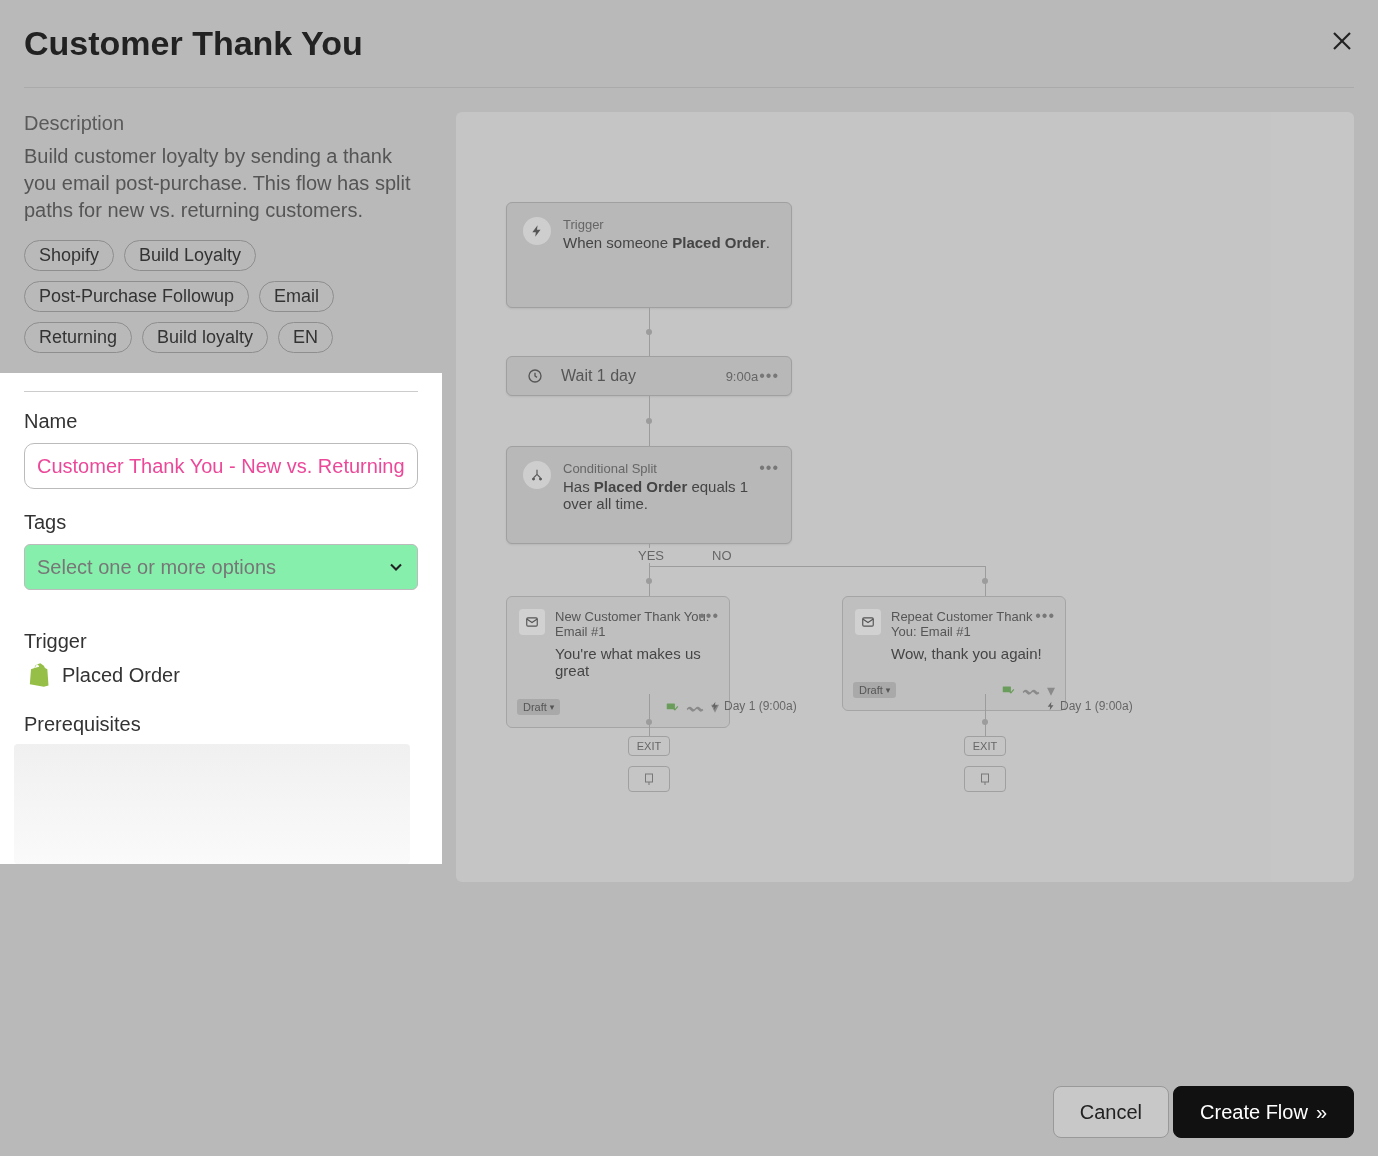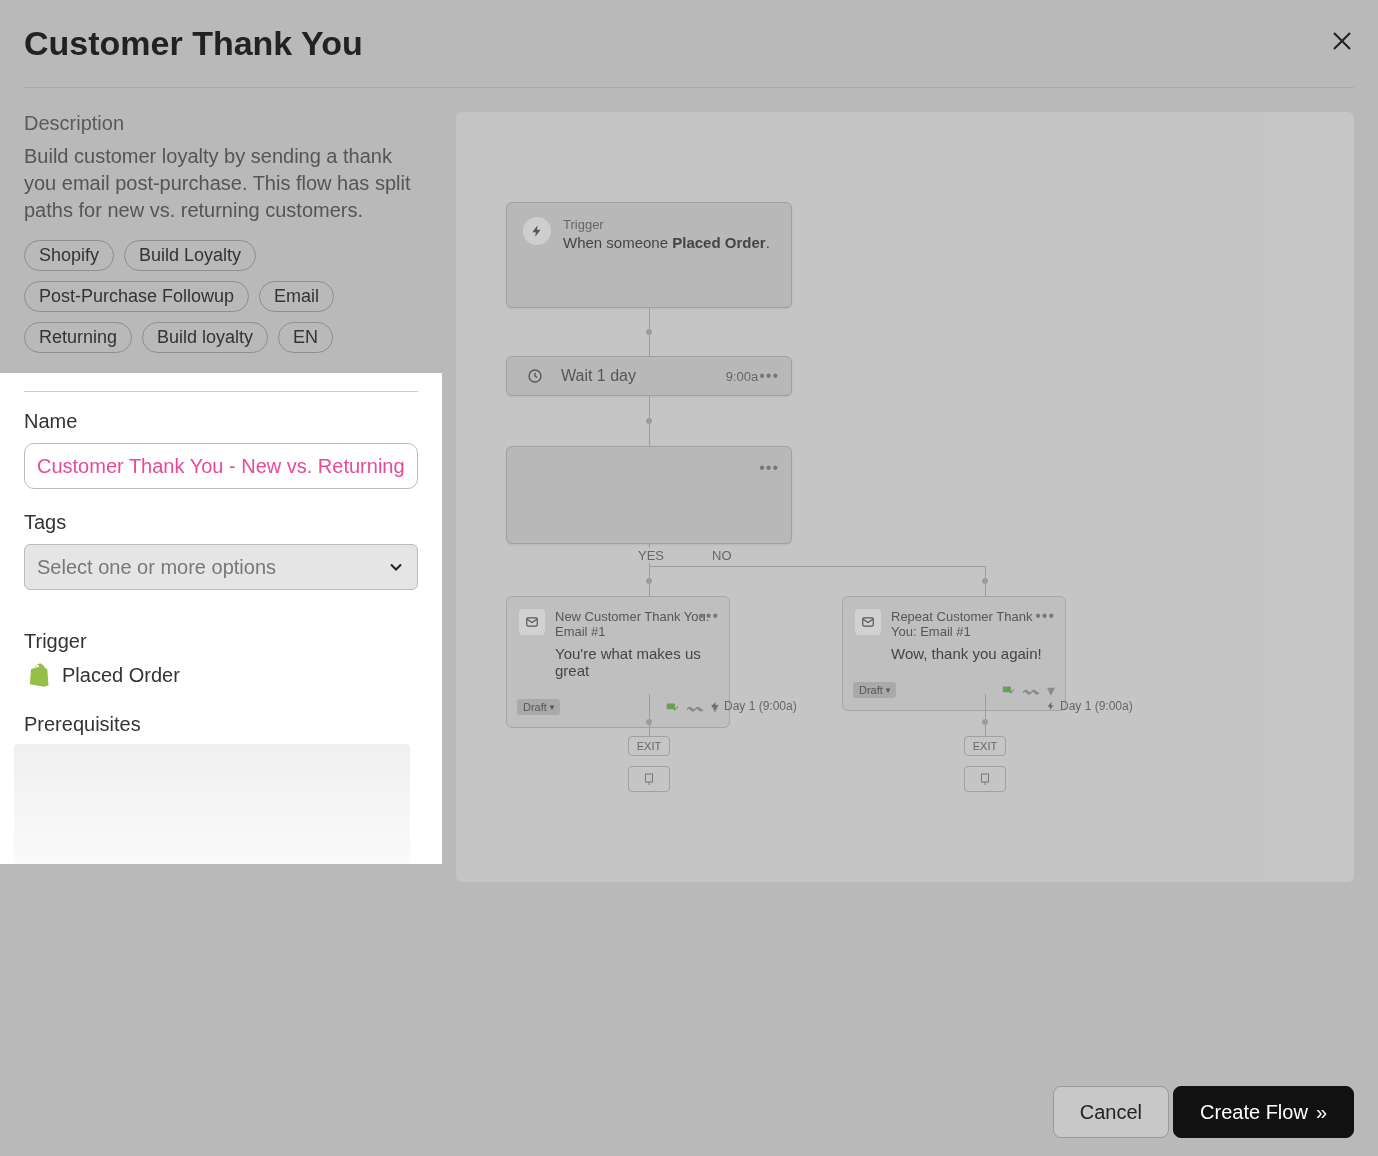--- a/index.html
+++ b/index.html
@@ -108,21 +108,21 @@
   .select-input {
     width: 100%;
     height: 46px;
     border: 1px solid #bbb;
     border-radius: 6px;
     padding: 0 40px 0 12px;
     font-size: 20px;
     color: #777;
     display: flex;
     align-items: center;
-    background: #e5e5e5;
+    background: #86efac;
   }
   .select-chevron {
     position: absolute;
     right: 12px;
     top: 50%;
     transform: translateY(-50%);
     pointer-events: none;
   }
   .trigger-row {
     display: flex;
@@ -431,20 +431,35 @@
           <div class="node-right">
             <span>9:00a</span>
             <span class="dots">•••</span>
           </div>
         </div>
 
         <div class="vline" style="left:193px; top:284px; height:50px;"></div>
         <div class="dot" style="left:193px; top:309px;"></div>
 
         <div class="node" style="left:50px; top:334px; width:286px; height:98px;">
+          <div class="node-inner">
+            <div class="node-icon">
+              <svg width="14" height="14" viewBox="0 0 24 24" fill="none" stroke="#555" stroke-width="2">
+                  <path d="M12 3v8M12 11l-6 6M12 11l6 6"></path>
+                  <circle cx="6" cy="19" r="1.5" fill="#555"></circle>
+                  <circle cx="18" cy="19" r="1.5" fill="#555"></circle>
+                </svg>
+            </div>
+            <div class="node-text">
+              <div class="node-label">Conditional Split</div>
+              <div class="node-body">
+                <span>Has </span><b>Placed Order</b><span> equals 1 over all time.</span>
+              </div>
+            </div>
+          </div>
           <span class="dots" style="position:absolute;right:12px;top:12px;">•••</span>
         </div>
 
         <div class="vline" style="left:193px; top:432px; height:22px;"></div>
         <div class="hline" style="left:193px; top:454px; width:336px;"></div>
         <div class="vline" style="left:193px; top:454px; height:30px;"></div>
         <div class="vline" style="left:529px; top:454px; height:30px;"></div>
         <div class="dot" style="left:193px; top:469px;"></div>
         <div class="dot" style="left:529px; top:469px;"></div>
 

